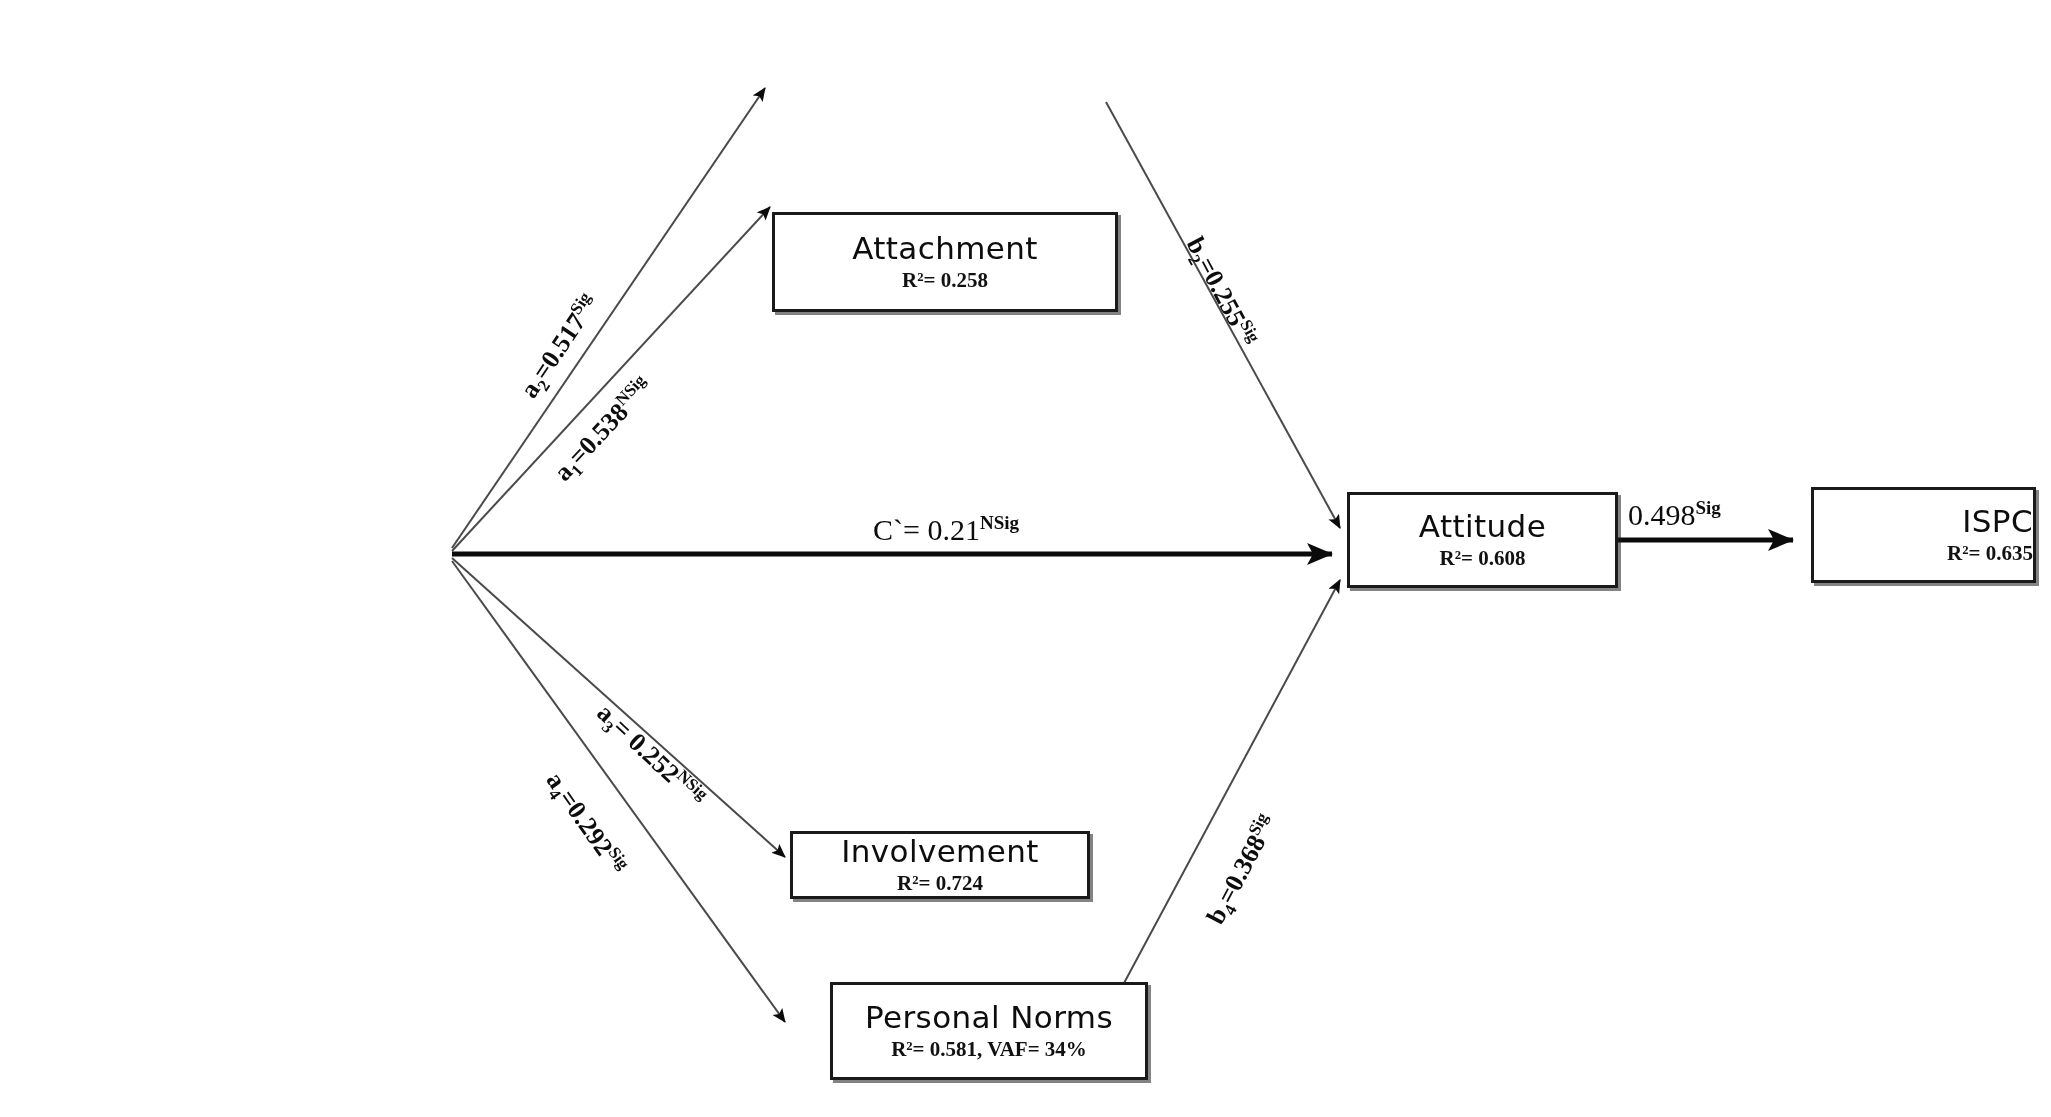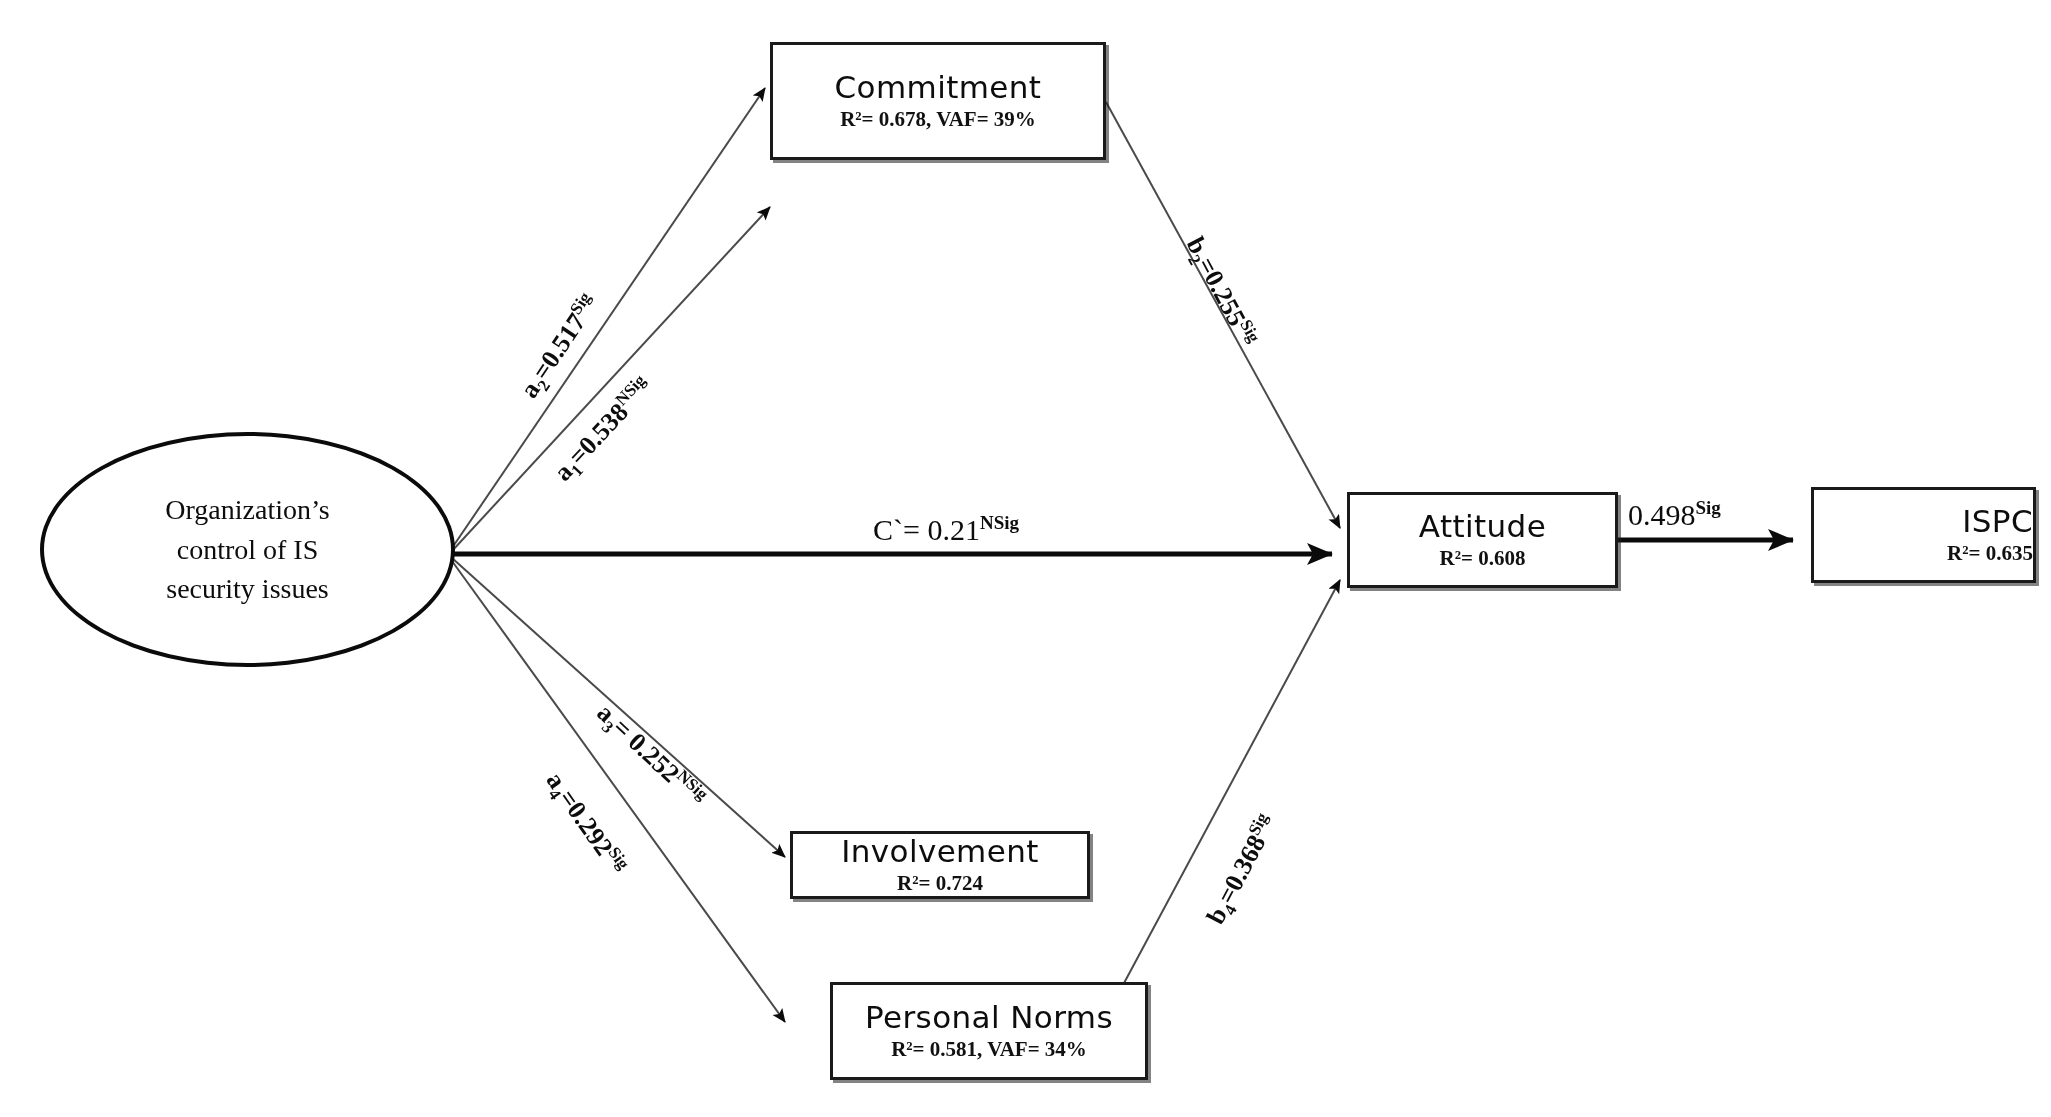--- a/index.html
+++ b/index.html
@@ -124,33 +124,26 @@
 
     <path d="M452,554 L1332,554" fill="none" stroke="#0b0b0b" stroke-width="5" marker-end="url(#arrowThick)"></path>
 
     <path d="M1106,102 L1340,528" fill="none" stroke="#4a4a4a" stroke-width="2" marker-end="url(#arrowThin)"></path>
 
     <path d="M1108,1013 L1340,580" fill="none" stroke="#4a4a4a" stroke-width="2" marker-end="url(#arrowThin)"></path>
 
     <path d="M1578,540 L1793,540" fill="none" stroke="#0b0b0b" stroke-width="5" marker-end="url(#arrowThick)"></path>
   </svg>
 
-  <div class="ellipse-node" style="left:40px; top:432px; width:415px; height:235px;">
-    <div class="ellipse-label">
-      <span>Organization’s</span><br>
-      <span>control of IS</span><br>
-      <span>security issues</span>
-    </div>
+
+
+  <div class="node-box" style="left:772px; top:212px; width:346px; height:100px;">
+    <div class="node-title">Attachment</div>
+    <div class="node-sub">R²= 0.258</div>
   </div>
-
-  <div class="node-box" style="left:770px; top:42px; width:336px; height:118px;">
-    <div class="node-title">Commitment</div>
-    <div class="node-sub">R²= 0.678, VAF= 39%</div>
-  </div>
-
 
   <div class="node-box" style="left:790px; top:831px; width:300px; height:68px;">
     <div class="node-title">Involvement</div>
     <div class="node-sub">R²= 0.724</div>
   </div>
 
   <div class="node-box" style="left:830px; top:982px; width:318px; height:98px;">
     <div class="node-title">Personal Norms</div>
     <div class="node-sub">R²= 0.581, VAF= 34%</div>
   </div>

